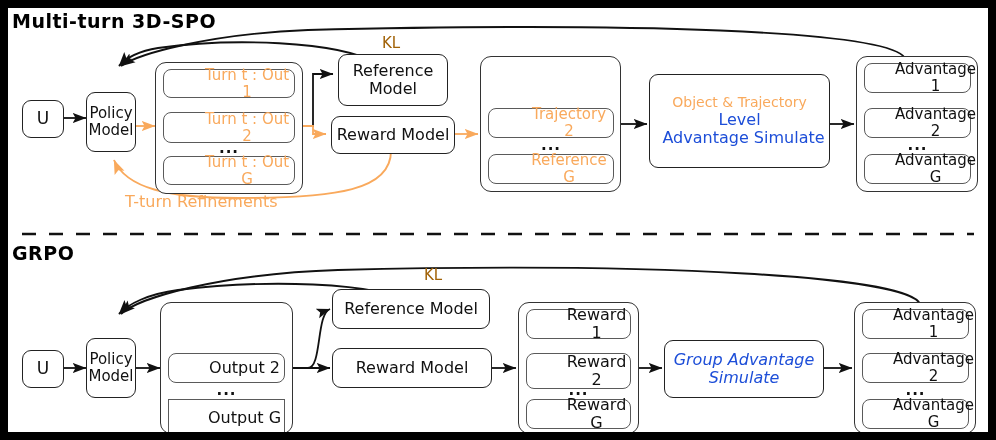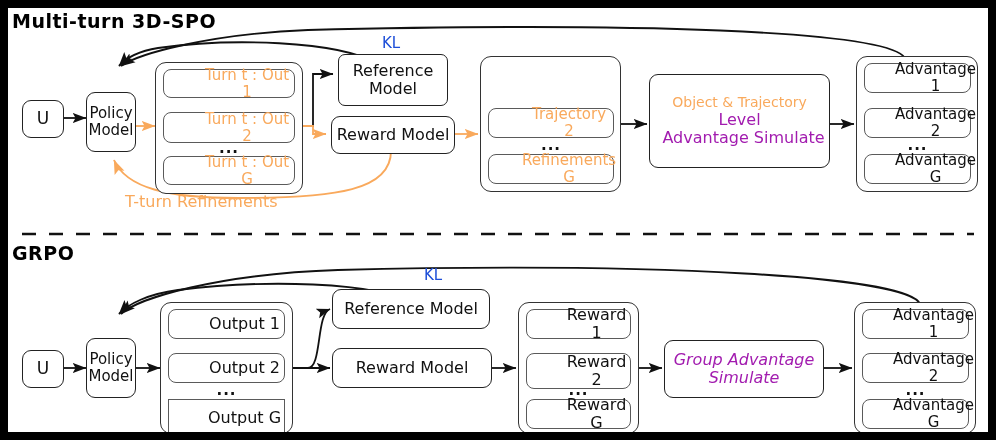--- a/index.html
+++ b/index.html
@@ -45,39 +45,39 @@
   .node.grey{ border-color:#5a5a5a;padding-left:36px; }
   .grp{
     position:absolute;
     box-sizing:border-box;
     background:#fff;
     border:1.6px solid #333;
     border-radius:11px;
     z-index:3;
   }
   .orange-txt{ color:#F9A95C; }
-  .blk-txt{ color:#a21caf; }
+  .blk-txt{ color:#1d4ed8; }
 
   .title{
     position:absolute;
     font-weight:bold;
     color:#000;
     letter-spacing:0.5px;
     z-index:6;
     white-space:nowrap;
   }
   .caption{
     position:absolute;
     color:#F9A95C;
     z-index:6;
     white-space:nowrap;
   }
   .kl{
     position:absolute;
-    color:#1d4ed8;
+    color:#a16207;
     z-index:6;
     white-space:nowrap;
   }
   .dots{
     position:absolute;
     color:#111;
     z-index:5;
     text-align:center;
     font-weight:bold;
     letter-spacing:1px;
@@ -148,29 +148,29 @@
 Model</div>
 
   <div class="grp" style="left:147px;top:54px;width:148px;height:132px;"></div>
   <div class="node grey orange-txt" style="left:155px;top:61px;width:132px;height:29px;font-size:15px;border-radius:8px;">Turn t : Out 1</div>
   <div class="node grey orange-txt" style="left:155px;top:104px;width:132px;height:31px;font-size:15px;border-radius:8px;">Turn t : Out 2</div>
   <div class="dots" style="left:155px;top:131px;width:132px;font-size:15px;">...</div>
   <div class="node grey orange-txt" style="left:155px;top:148px;width:132px;height:29px;font-size:15px;border-radius:8px;">Turn t : Out G</div>
 
   <div class="caption" style="left:117px;top:184px;font-size:16px;">T-turn Refinements</div>
 
-  <div class="node" style="left:330px;top:46px;width:110px;height:52px;font-size:16px;border-radius:7px;">Reference
+  <div class="node" style="left:330px;top:46px;width:110px;height:52px;font-size:16px;">Reference
 Model</div>
 
   <div class="node" style="left:323px;top:108px;width:124px;height:38px;font-size:16px;">Reward Model</div>
 
   <div class="grp" style="left:472px;top:48px;width:141px;height:136px;"></div>
   <div class="node grey orange-txt" style="left:480px;top:100px;width:126px;height:30px;font-size:15px;border-radius:8px;">Trajectory 2</div>
   <div class="dots" style="left:480px;top:128px;width:126px;font-size:15px;">...</div>
-  <div class="node grey orange-txt" style="left:480px;top:146px;width:126px;height:30px;font-size:15px;border-radius:8px;">Refinements G</div>
+  <div class="node grey orange-txt" style="left:480px;top:146px;width:126px;height:30px;font-size:15px;border-radius:8px;">Reference G</div>
 
   <div class="node" style="left:641px;top:66px;width:181px;height:94px;flex-direction:column;">
     <span class="orange-txt" style="font-size:14px;">Object &amp; Trajectory</span>
     <span class="blk-txt" style="font-size:16px;">Level</span>
     <span class="blk-txt" style="font-size:16px;margin-left:8px;">Advantage Simulate</span>
   </div>
 
   <div class="grp" style="left:848px;top:48px;width:122px;height:136px;"></div>
   <div class="node grey" style="left:856px;top:55px;width:107px;height:30px;font-size:15px;border-radius:8px;">Advantage 1</div>
   <div class="node grey" style="left:856px;top:100px;width:107px;height:30px;font-size:15px;border-radius:8px;">Advantage 2</div>
@@ -180,21 +180,20 @@
   <div class="title" style="left:4px;top:234px;font-size:19px;">GRPO</div>
 
   <div class="kl" style="left:416px;top:258px;font-size:15px;">KL</div>
 
   <div class="node" style="left:14px;top:342px;width:42px;height:38px;font-size:17px;">U</div>
 
   <div class="node" style="left:78px;top:330px;width:50px;height:60px;font-size:15px;">Policy
 Model</div>
 
   <div class="grp" style="left:152px;top:294px;width:133px;height:132px;"></div>
-  <div class="node grey" style="left:160px;top:301px;width:117px;height:30px;font-size:16px;border-radius:8px;">Output 1</div>
   <div class="node grey" style="left:160px;top:345px;width:117px;height:30px;font-size:16px;border-radius:8px;">Output 2</div>
   <div class="dots" style="left:160px;top:373px;width:117px;font-size:15px;">...</div>
   <div class="node grey" style="left:160px;top:391px;width:117px;height:37px;font-size:16px;border-radius:0;">Output G</div>
 
   <div class="node" style="left:324px;top:281px;width:158px;height:40px;font-size:16px;">Reference Model</div>
 
   <div class="node" style="left:324px;top:340px;width:160px;height:40px;font-size:16px;">Reward Model</div>
 
   <div class="grp" style="left:510px;top:294px;width:121px;height:132px;"></div>
   <div class="node grey" style="left:518px;top:301px;width:105px;height:30px;font-size:16px;border-radius:8px;">Reward 1</div>

